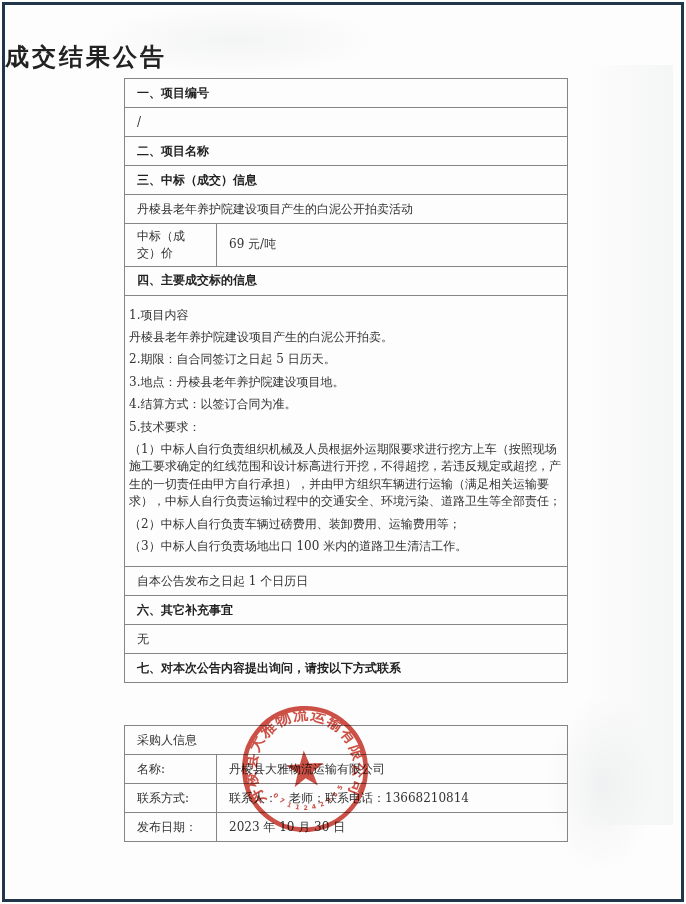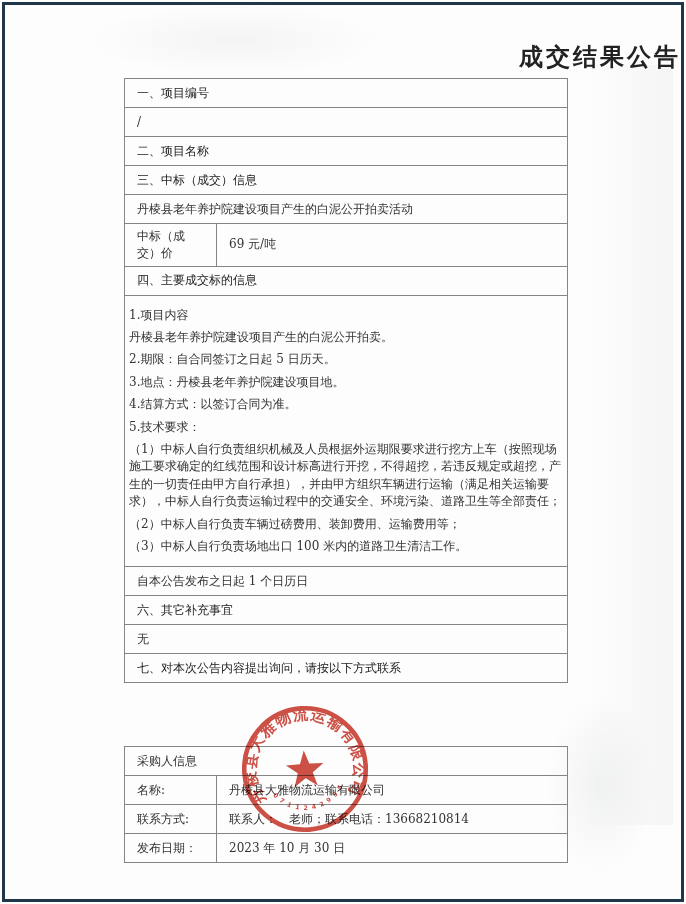--- a/index.html
+++ b/index.html
@@ -8,29 +8,29 @@
 
   
   .smudge{position:absolute;pointer-events:none;}
   .smudge-top{left:80px;top:0;width:300px;height:70px;
     background:radial-gradient(closest-side,rgba(90,100,110,0.06),transparent);}
   .smudge-right{right:8px;top:60px;width:90px;height:760px;
     background:linear-gradient(to right,transparent,rgba(90,100,110,0.05));}
   .smudge-mid{left:540px;top:690px;width:110px;height:180px;
     background:radial-gradient(closest-side,rgba(90,100,110,0.07),transparent);}
 
-  .title{position:absolute;left:0;top:36px;width:100%;text-align:right;
+  .title{position:absolute;left:0;top:36px;width:100%;text-align:left;
     font-size:24px;font-weight:bold;letter-spacing:3px;color:#222;}
 
   table{border-collapse:collapse;table-layout:fixed;background:transparent;}
   td{border:1px solid #858585;font-size:12px;line-height:1.4;
      padding:4px 12px;vertical-align:middle;color:#333;}
   .tbl-main{position:absolute;left:119px;top:73px;width:444px;}
-  .tbl-bottom{position:absolute;left:119px;top:741px;width:444px;}
-  td.hdr{font-weight:normal;color:#222;}
+  .tbl-bottom{position:absolute;left:119px;top:720px;width:444px;}
+  td.hdr{font-weight:bold;color:#222;}
   .col-label{width:92px;}
   tr.h30 td{height:20px;}
   tr.h42 td{height:32px;}
   td.detail{padding:6px 4px;vertical-align:top;}
   td.detail p{margin:5px 0;line-height:1.45;font-size:12px;}
 
   
   .seal{position:absolute;left:234px;top:698px;width:132px;height:132px;
     mix-blend-mode:multiply;opacity:.88;transform:rotate(-4deg);pointer-events:none;}
 </style>

